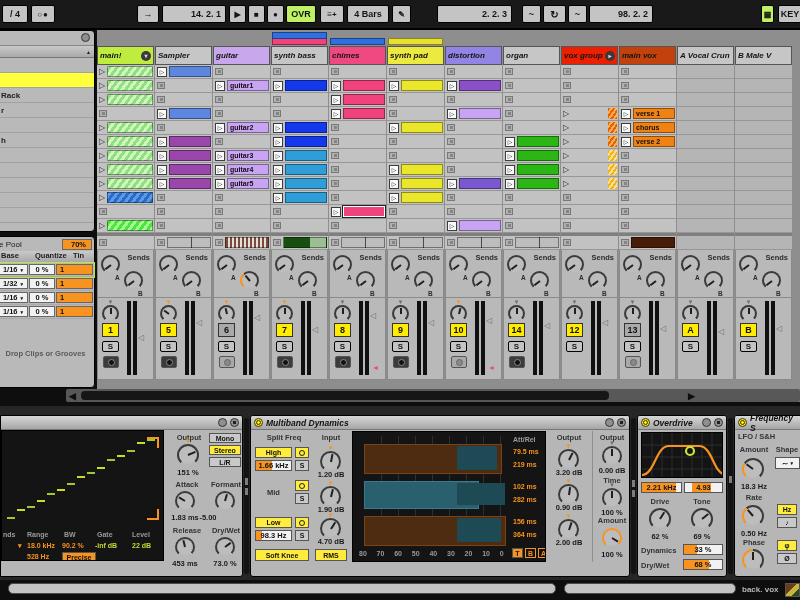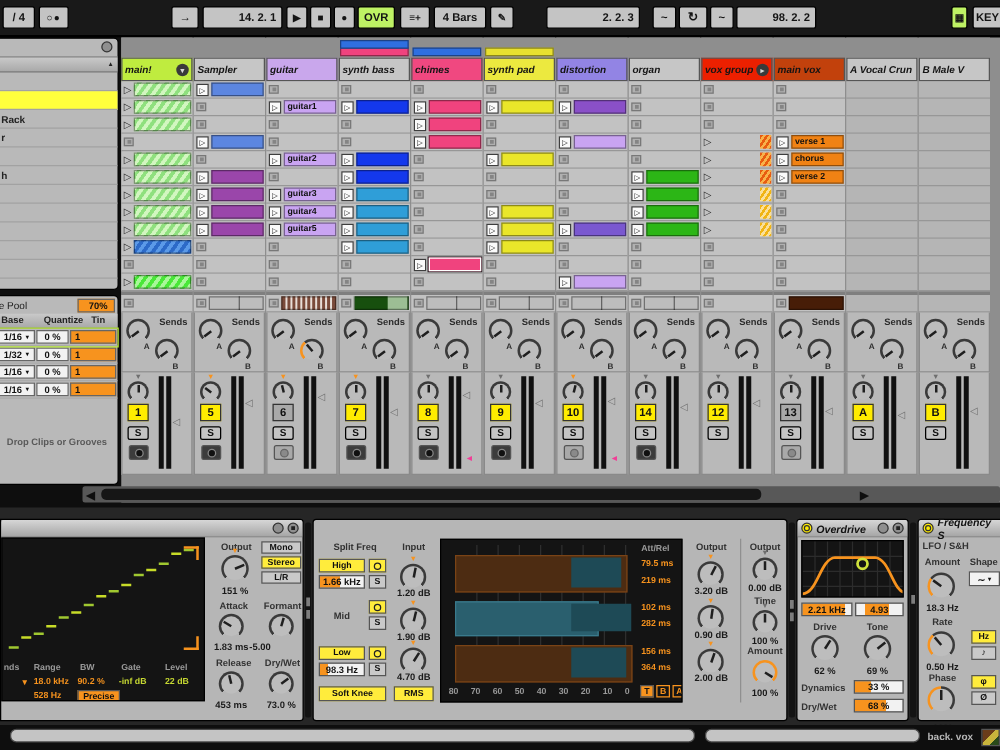--- a/index.html
+++ b/index.html
@@ -1432,20 +1432,30 @@
       </span>
     <span class="val" style="left:206px;top:143px;width:36px">73.0 %</span>
   </div>
 
   <div class="dmeter" style="left:244px">
       <i style="top:60px"></i>
       <i style="top:70px"></i>
     </div>
 
   <div class="dev" style="left:250px;width:380px">
+    <div class="dtitle">
+      <span class="pwr">
+          <i></i>
+        </span>
+      <span>Multiband Dynamics</span>
+      <span style="margin-left:auto" class="ico9"></span>
+      <span class="ico9">
+          <i style="width:3px;height:3px;background:#222"></i>
+        </span>
+    </div>
     <span class="lbl" style="left:4px;top:17px;width:58px">Split Freq</span>
     <div class="dbtn y" style="left:4px;top:31px;width:37px;height:11px">High</div>
     <div class="dbtn y" style="left:44px;top:31px;width:14px;height:11px">
         <i style="width:4px;height:4px;border-radius:50%;border:1px solid #222"></i>
       </div>
     <div class="slbox" style="left:4px;top:44px;width:37px;height:11px;background:linear-gradient(to right,#f7931e 45%,#f2f2f2 45%)">1.66 kHz</div>
     <div class="dbtn" style="left:44px;top:44px;width:14px;height:11px">S</div>
     <span class="lbl" style="left:4px;top:72px;width:37px">Mid</span>
     <div class="dbtn y" style="left:44px;top:64px;width:14px;height:11px">
         <i style="width:4px;height:4px;border-radius:50%;border:1px solid #222"></i>

